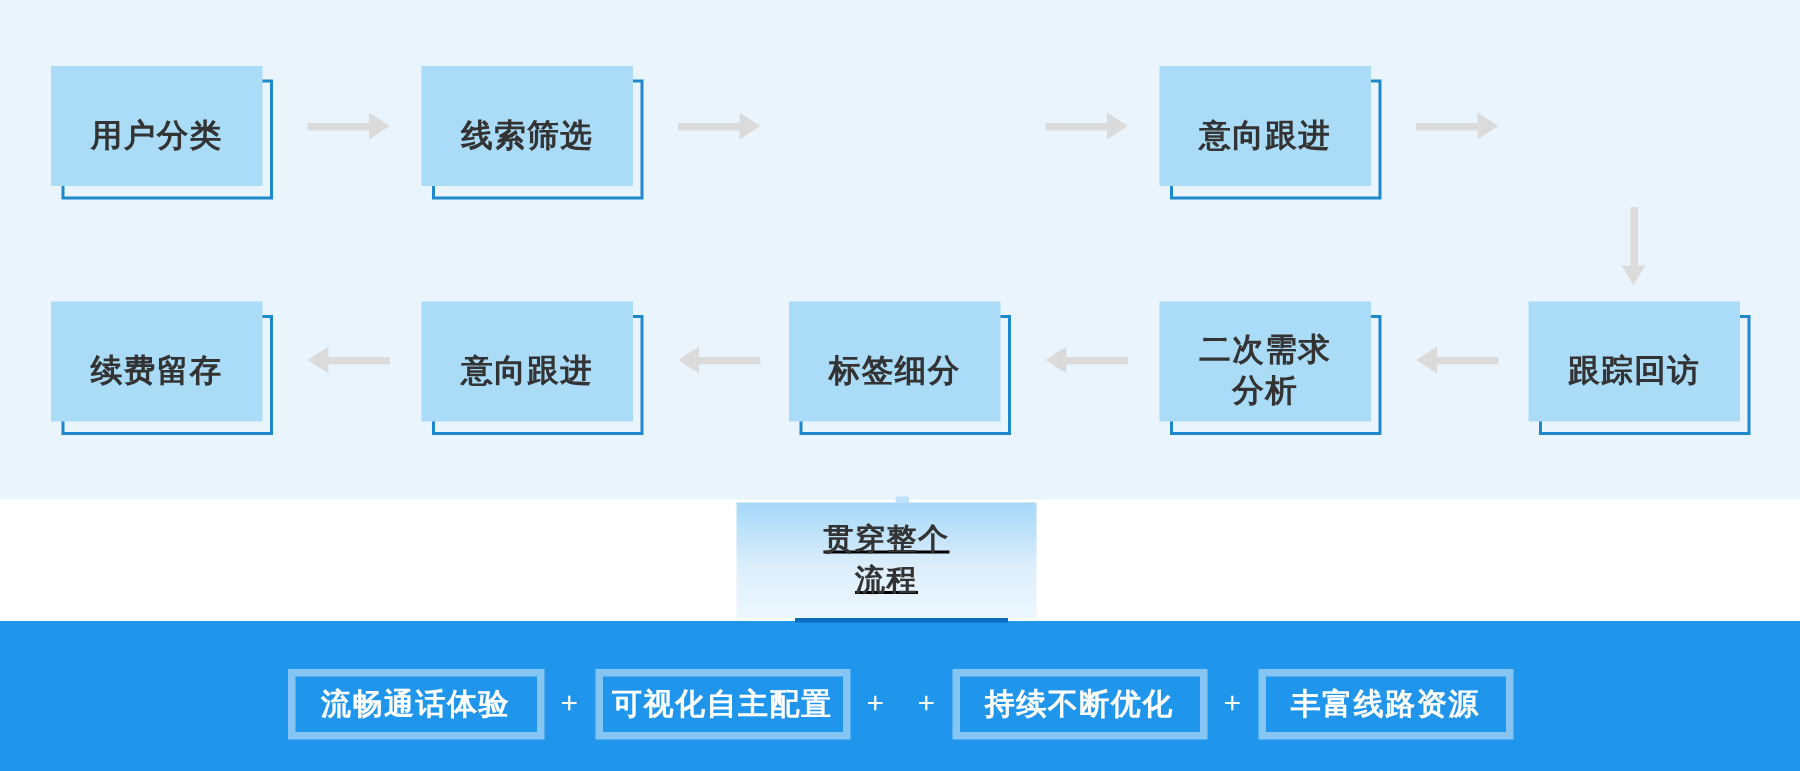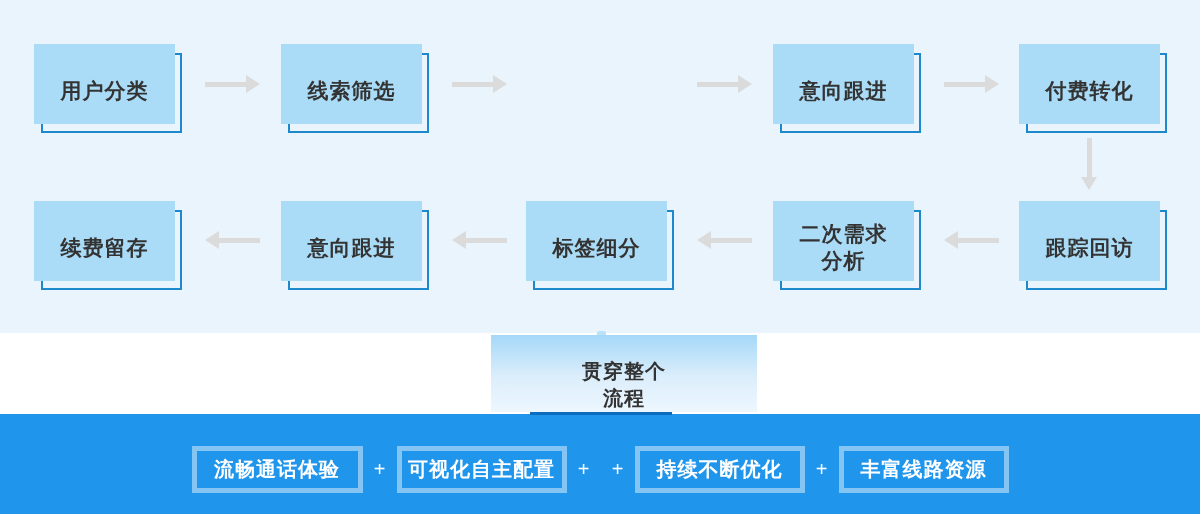--- a/index.html
+++ b/index.html
@@ -27,23 +27,23 @@
     border-top:9px solid transparent;border-bottom:9px solid transparent;border-right:14px solid #DBDBDB;}
   .arrow-down{position:absolute;left:1081px;top:138px;width:17px;height:52px;z-index:2;}
   .arrow-down .shaft{position:absolute;left:6px;top:0;width:5px;height:39px;background:#DBDBDB;}
   .arrow-down .head{position:absolute;left:0;bottom:0;width:0;height:0;
     border-left:8px solid transparent;border-right:8px solid transparent;border-top:13px solid #DBDBDB;}
 
   
   .badge-bump{position:absolute;left:597px;top:331px;width:9px;height:4px;
     background:#BCE2FB;border-radius:2px 2px 0 0;z-index:2;}
   .badge-shadow{position:absolute;left:530px;top:410px;width:142px;height:5px;background:#0D6CBE;z-index:1;}
-  .badge{position:absolute;left:491px;top:335px;width:266px;height:77px;z-index:2;
+  .badge{position:absolute;left:491px;top:335px;width:200px;height:77px;z-index:2;
     background:linear-gradient(180deg,#A5D8F8 0%,#DCEEFB 55%,#EDF7FE 100%);
-    display:flex;align-items:flex-end;justify-content:center;}
+    display:flex;align-items:center;justify-content:center;text-decoration:underline;}
   .badge span{font-size:20px;font-weight:700;color:#333333;white-space:pre-line;
     text-align:center;line-height:27px;letter-spacing:1px;}
 
   
   .bottom-bar{position:absolute;left:0;top:414px;width:1200px;height:100px;background:#2095EC;}
   .bar-items{position:absolute;left:0;top:32px;width:1200px;display:flex;
     justify-content:center;align-items:center;}
   .feature-item{width:170px;height:47px;box-sizing:border-box;flex:0 0 auto;
     border:5px solid rgba(255,255,255,0.45);display:flex;align-items:center;justify-content:center;}
   .feature-item span{color:#ffffff;font-size:20px;font-weight:700;letter-spacing:1px;white-space:nowrap;}
@@ -65,26 +65,20 @@
   <div class="flow-box" style="left:281px;top:44px;border-radius:29px;">
     <div class="outline"></div>
     <div class="fill">
         <span>线索筛选</span>
       </div>
   </div>
   <div class="flow-box" style="left:773px;top:44px;">
     <div class="outline"></div>
     <div class="fill">
         <span>意向跟进</span>
-      </div>
-  </div>
-  <div class="flow-box" style="left:1019px;top:44px;">
-    <div class="outline"></div>
-    <div class="fill">
-        <span>付费转化</span>
       </div>
   </div>
 
   <div class="arrow-right" style="left:205px;top:75px;">
       <div class="shaft"></div>
       <div class="head"></div>
     </div>
   <div class="arrow-right" style="left:452px;top:75px;">
       <div class="shaft"></div>
       <div class="head"></div>

